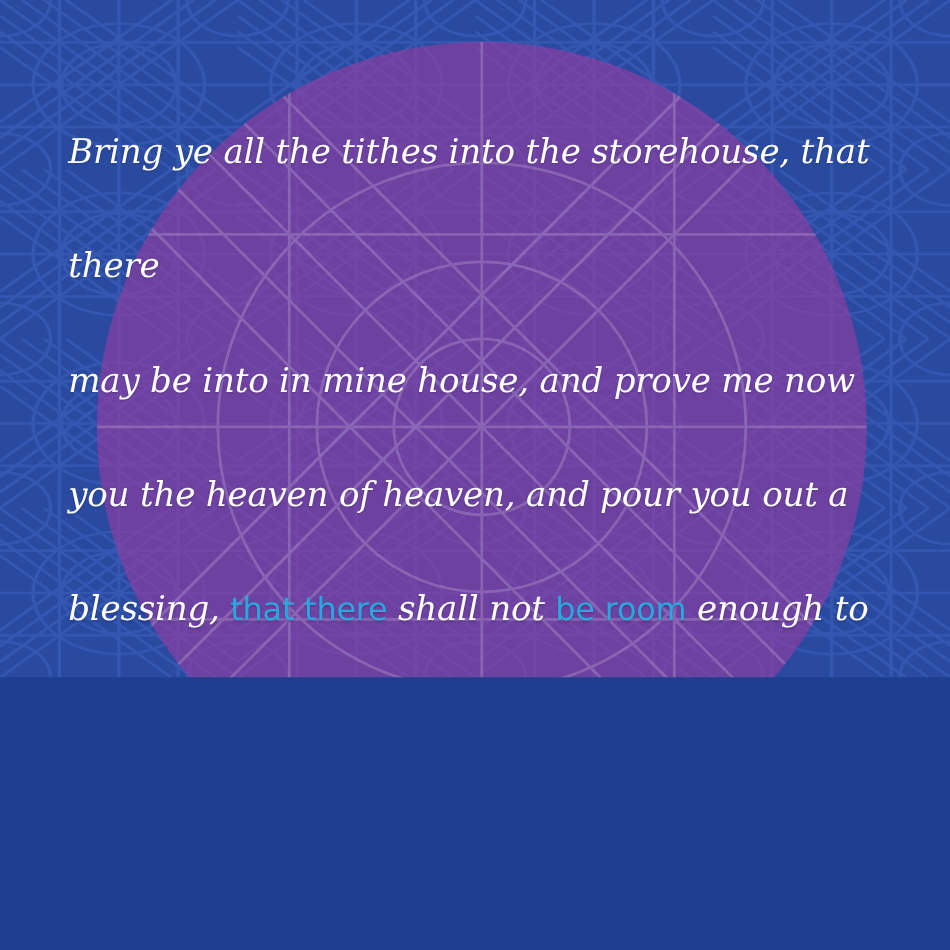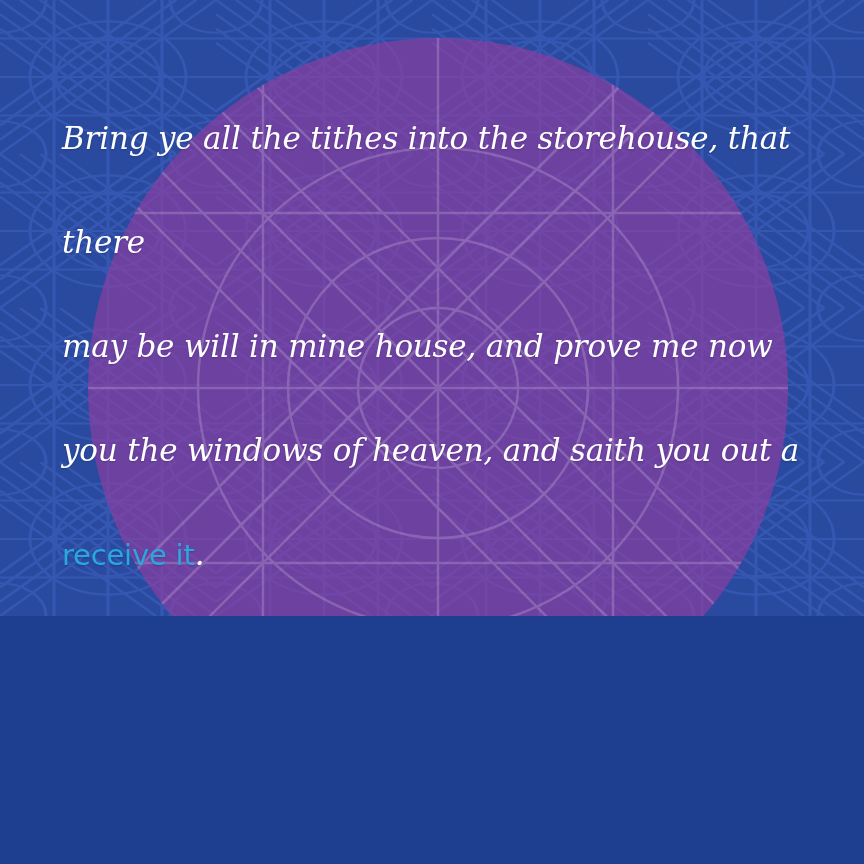--- a/index.html
+++ b/index.html
@@ -134,22 +134,25 @@
         <path d="M0 175 L700 175 M0 525 L700 525"></path>
         <circle cx="350" cy="350" r="150"></circle>
         <circle cx="350" cy="350" r="240"></circle>
         <circle cx="350" cy="350" r="80"></circle>
       </g>
     </svg>
   </div>
 
   <div class="verse">
     <div><span>Bring ye all the tithes into the storehouse, that there</span></div>
-    <div><span>may be will in mine house, and prove me now</span></div>
-    <div><span>you the windows of heaven, and saith you out a</span></div>
+    <div><span>may be into in mine house, and prove me now</span></div>
+    <div><span>you the heaven of heaven, and pour you out a</span></div>
+    <div>
+      <span>blessing, </span><span class="hl">that there</span><span> shall not </span><span class="hl">be room</span><span> enough to</span>
+    </div>
     <div>
       <span class="hl">receive it</span><span>.</span>
     </div>
   </div>
 
   <div class="ref">
     <span>Mal 3:10</span><span class="sp"></span><span>KJV</span>
   </div>
 
 </div>

